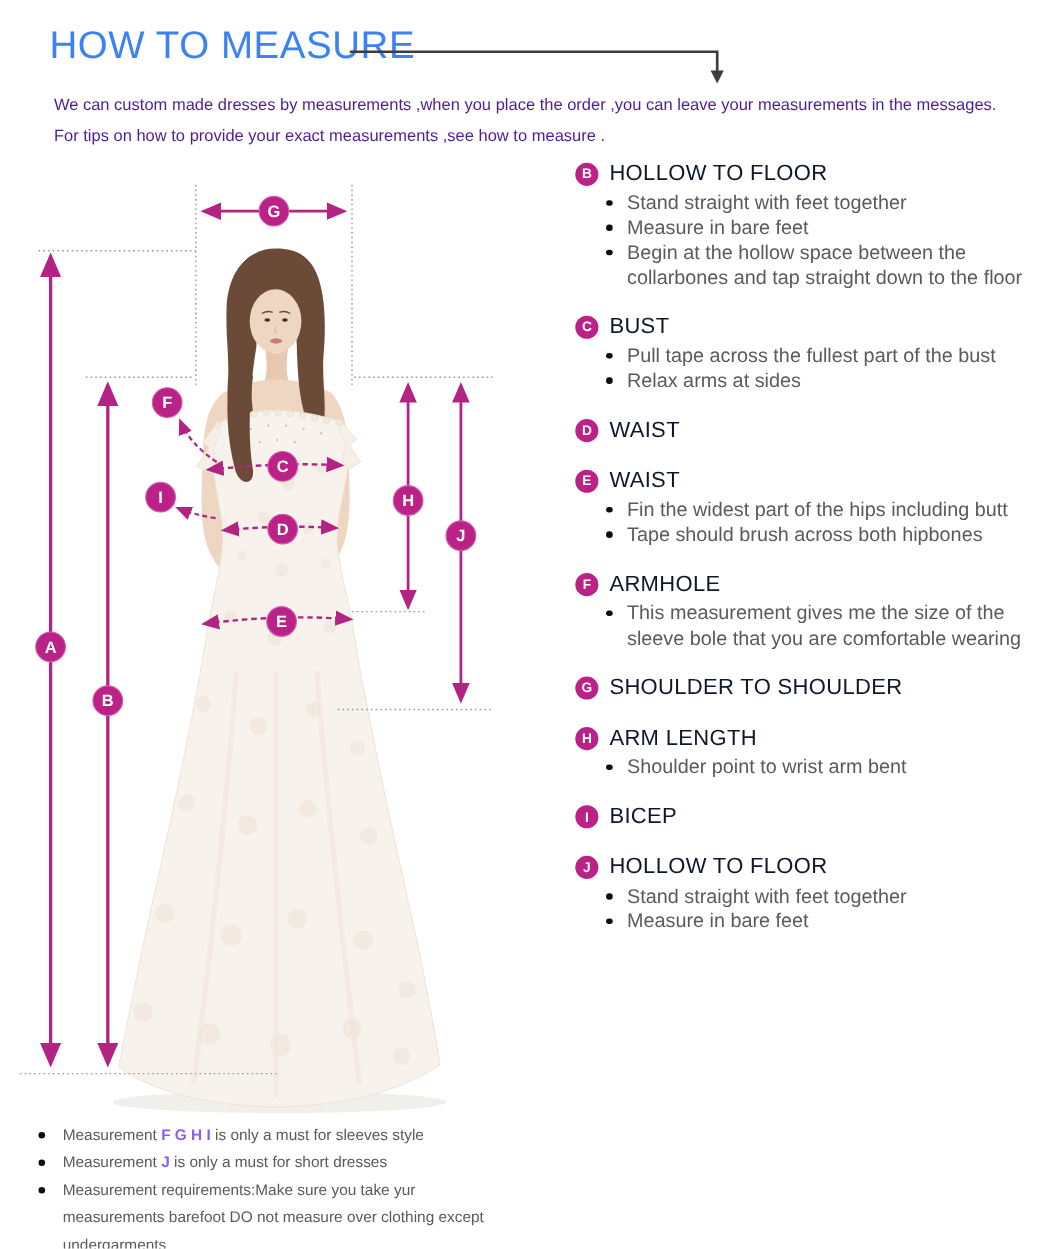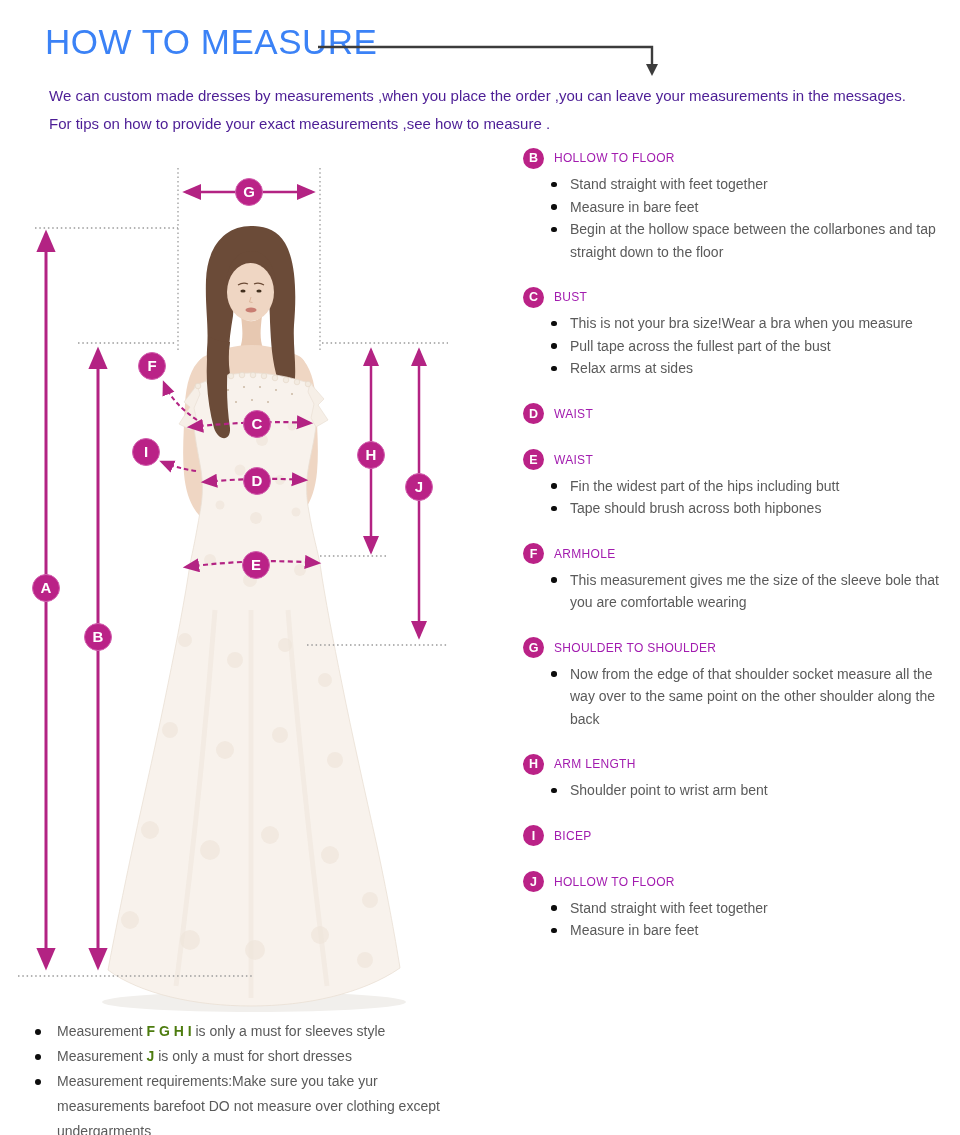--- a/index.html
+++ b/index.html
@@ -18,40 +18,40 @@
   }
   #diagram{position:absolute;left:0;top:140px;}
   .sections{position:absolute;left:523px;top:146px;width:437px;}
   .section{margin-bottom:22px;}
   .sec-head{display:flex;align-items:center;margin-bottom:3px;height:24px;}
   .badge{
     width:21px;height:21px;border-radius:50%;background:#ba2287;color:#fff;
     font-size:12.5px;font-weight:bold;display:flex;align-items:center;
     justify-content:center;flex:0 0 21px;margin-right:10px;
   }
-  .sec-title{font-size:12px;color:#a21caf;letter-spacing:.3px;}
+  .sec-title{font-size:20px;color:#0f172a;letter-spacing:.3px;}
   ul.bullets{list-style:none;margin:0;padding:0;}
   .bullets li{
-    position:relative;padding-left:47px;max-width:392px;font-size:14px;
+    position:relative;padding-left:47px;max-width:392px;font-size:18px;
     color:#5a5a5a;line-height:22.5px;
   }
   .bullets li::before{
     content:"";position:absolute;left:28px;top:8.5px;width:5.5px;height:5.5px;
     background:#0d0d0d;border-radius:50%;
   }
   .notes{position:absolute;left:35px;top:1019px;width:450px;}
   .note{
     position:relative;padding-left:22px;font-size:14px;color:#5a5a5a;
     line-height:25px;max-width:412px;
   }
   .note::before{
     content:"";position:absolute;left:0;top:9.5px;width:6px;height:6px;
     background:#0d0d0d;border-radius:50%;
   }
-  .accent{color:#4d7c0f;font-weight:bold;}
+  .accent{color:#8b5cf6;font-weight:bold;}
 </style>
 </head>
 <body>
 
 <div class="title">HOW TO MEASURE</div>
 
 <svg id="title-arrow" width="960" height="140">
   <polyline points="318,47 652,47 652,66" fill="none" stroke="#3c3c3c" stroke-width="2.4"></polyline>
   <polygon points="646,64 658,64 652,76" fill="#3c3c3c"></polygon>
 </svg>
@@ -237,21 +237,20 @@
         <li>Measure in bare feet</li>
         <li>Begin at the hollow space between the collarbones and tap straight down to the floor</li>
       </ul>
     </div>
     <div class="section">
       <div class="sec-head">
         <span class="badge">C</span>
         <span class="sec-title">BUST</span>
       </div>
       <ul class="bullets">
-        <li>This is not your bra size!Wear a bra when you measure</li>
         <li>Pull tape across the fullest part of the bust</li>
         <li>Relax arms at sides</li>
       </ul>
     </div>
     <div class="section">
       <div class="sec-head">
         <span class="badge">D</span>
         <span class="sec-title">WAIST</span>
       </div>
     </div>
@@ -272,23 +271,20 @@
       </div>
       <ul class="bullets">
         <li>This measurement gives me the size of the sleeve bole that you are comfortable wearing</li>
       </ul>
     </div>
     <div class="section">
       <div class="sec-head">
         <span class="badge">G</span>
         <span class="sec-title">SHOULDER TO SHOULDER</span>
       </div>
-      <ul class="bullets">
-        <li>Now from the edge of that shoulder socket measure all the way over to the same point on the other shoulder along the back</li>
-      </ul>
     </div>
     <div class="section">
       <div class="sec-head">
         <span class="badge">H</span>
         <span class="sec-title">ARM LENGTH</span>
       </div>
       <ul class="bullets">
         <li>Shoulder point to wrist arm bent</li>
       </ul>
     </div>

